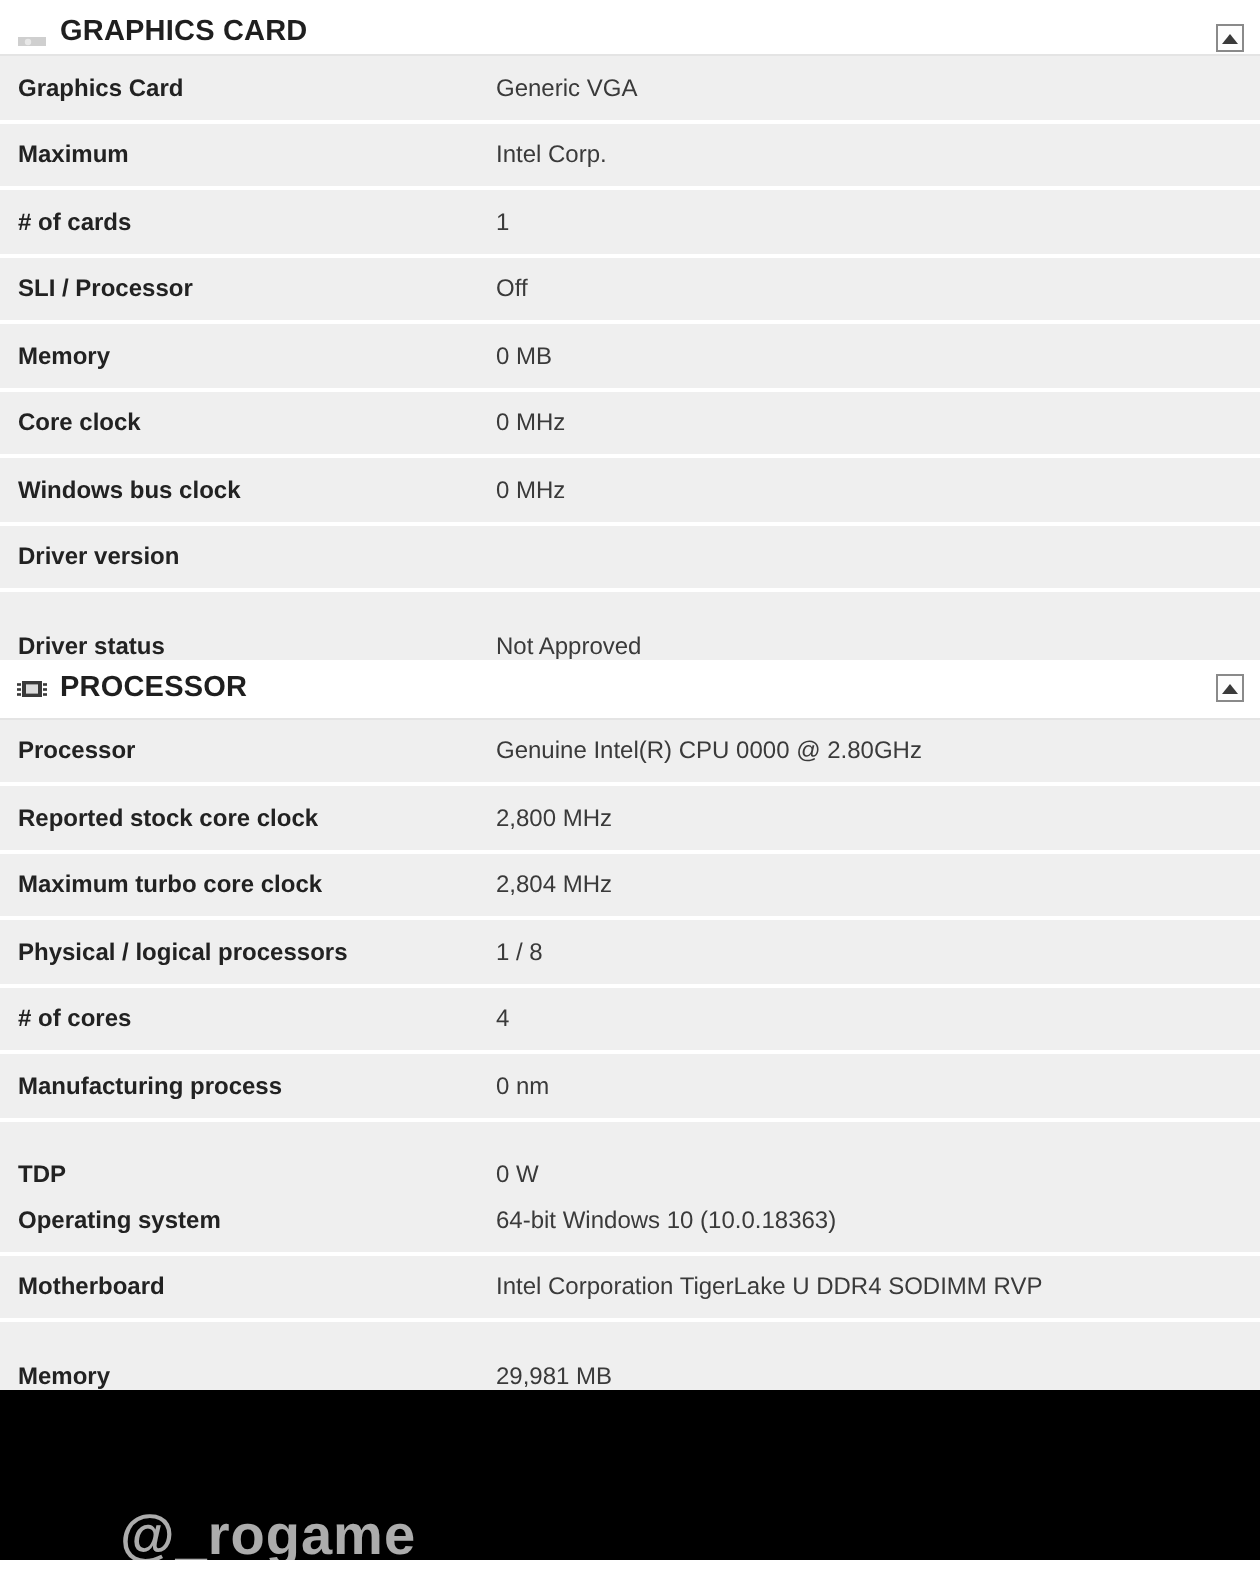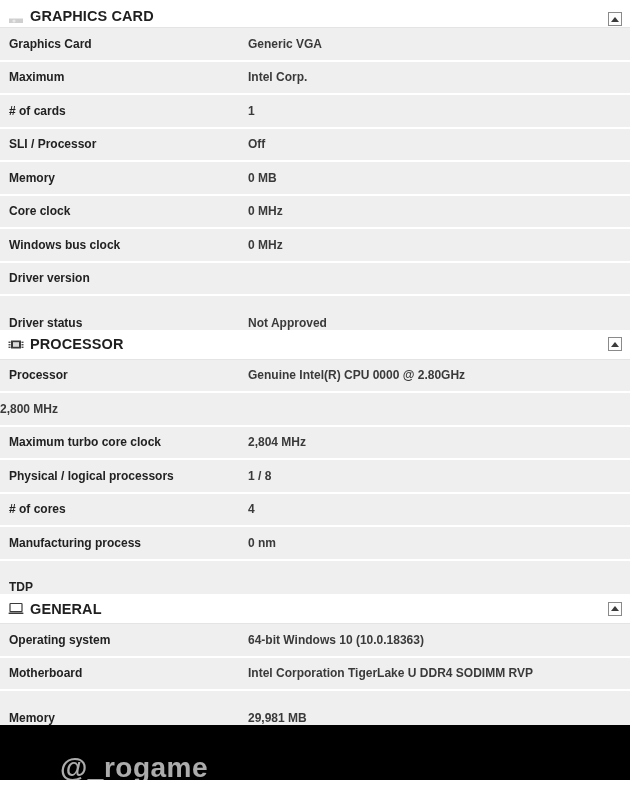--- a/index.html
+++ b/index.html
@@ -122,21 +122,21 @@
     font-size: 12px;
     font-weight: bold;
     color: #222222;
     box-sizing: border-box;
     white-space: nowrap;
     overflow: hidden;
   }
   .row-value {
     flex: 1;
     font-size: 12px;
-    font-weight: bold;
+    font-weight: normal;
     color: #3a3a3a;
     white-space: nowrap;
     overflow: hidden;
     padding-right: 24px;
   }
 
   .fade-bottom {
     position: absolute;
     left: 0;
     right: 0;
@@ -231,56 +231,46 @@
           <div class="collapse-btn">
             <span class="tri"></span>
           </div>
         </div>
         <div class="rows">
           <div class="row">
             <div class="row-label">Processor</div>
             <div class="row-value">Genuine Intel(R) CPU 0000 @ 2.80GHz</div>
           </div>
           <div class="row">
+            <div class="row-label">Reported stock core clock</div>
             <div class="row-value">2,800 MHz</div>
           </div>
           <div class="row">
             <div class="row-label">Maximum turbo core clock</div>
             <div class="row-value">2,804 MHz</div>
           </div>
           <div class="row">
             <div class="row-label">Physical / logical processors</div>
             <div class="row-value">1 / 8</div>
           </div>
           <div class="row">
             <div class="row-label"># of cores</div>
             <div class="row-value">4</div>
           </div>
           <div class="row">
             <div class="row-label">Manufacturing process</div>
             <div class="row-value">0 nm</div>
           </div>
           <div class="row">
             <div class="row-label">TDP</div>
+            <div class="row-value">0 W</div>
           </div>
         </div>
       </div>
       <div class="section">
-        <div class="section-header">
-          <span class="section-icon">
-            <svg width="16" height="13" viewBox="0 0 16 13">
-              <rect x="2" y="1.5" width="12" height="8.2" rx="0.6" fill="none" stroke="#3a3a3a" stroke-width="1.2"></rect>
-              <rect x="0.5" y="10.4" width="15" height="1.5" rx="0.6" fill="#3a3a3a"></rect>
-            </svg>
-          </span>
-          <span class="section-title">GENERAL</span>
-          <div class="collapse-btn">
-            <span class="tri"></span>
-          </div>
-        </div>
         <div class="rows">
           <div class="row">
             <div class="row-label">Operating system</div>
             <div class="row-value">64-bit Windows 10 (10.0.18363)</div>
           </div>
           <div class="row">
             <div class="row-label">Motherboard</div>
             <div class="row-value">Intel Corporation TigerLake U DDR4 SODIMM RVP</div>
           </div>
           <div class="row">

